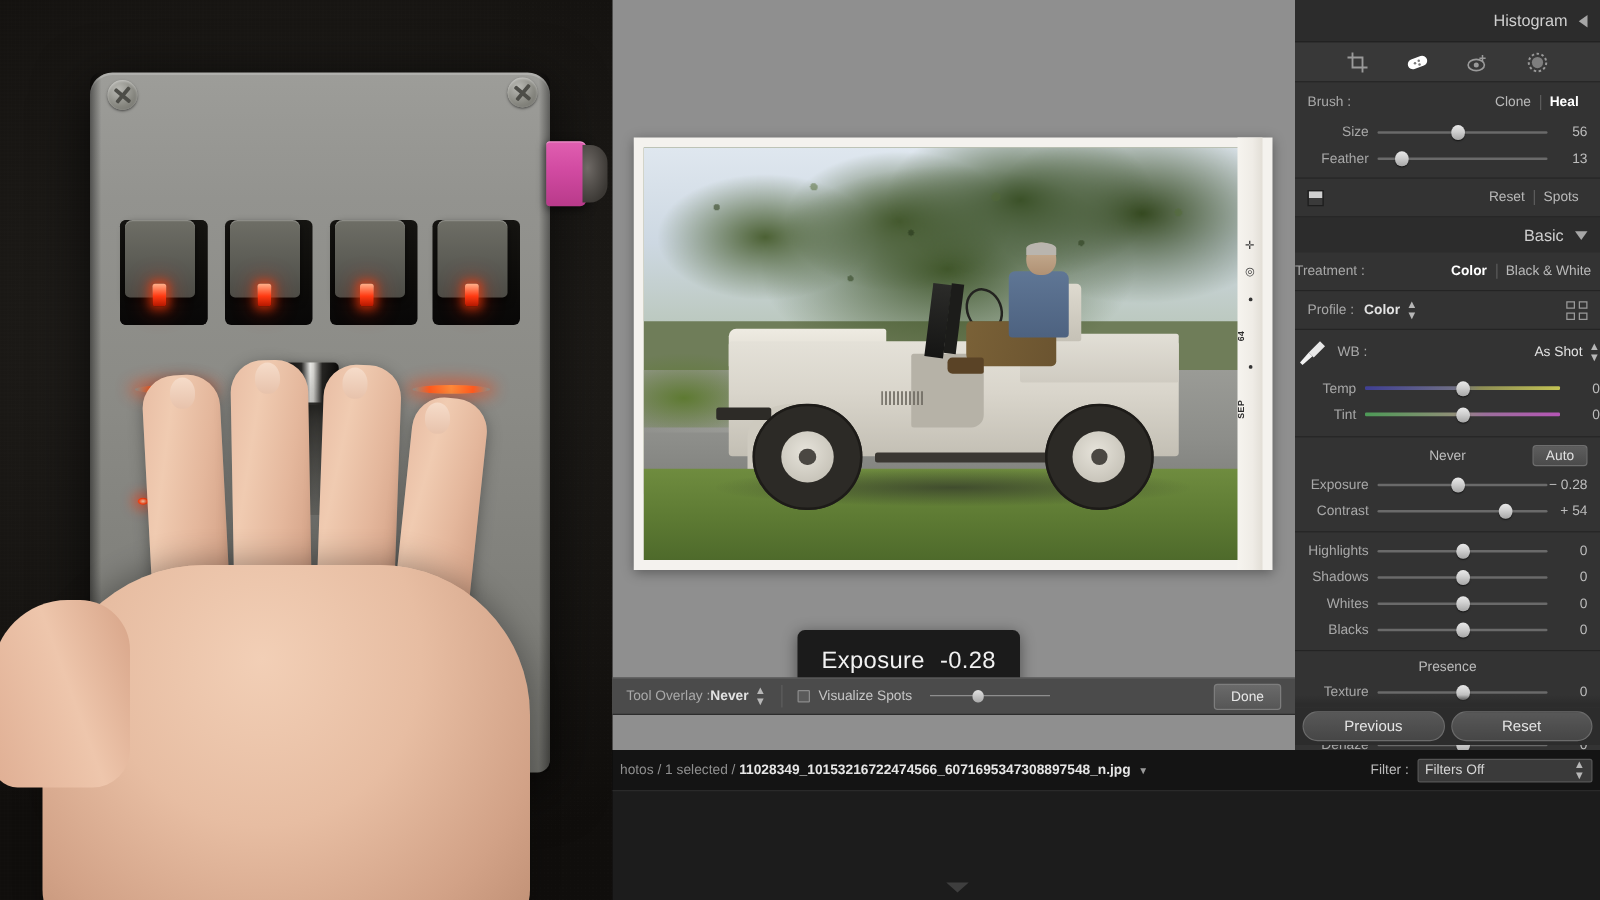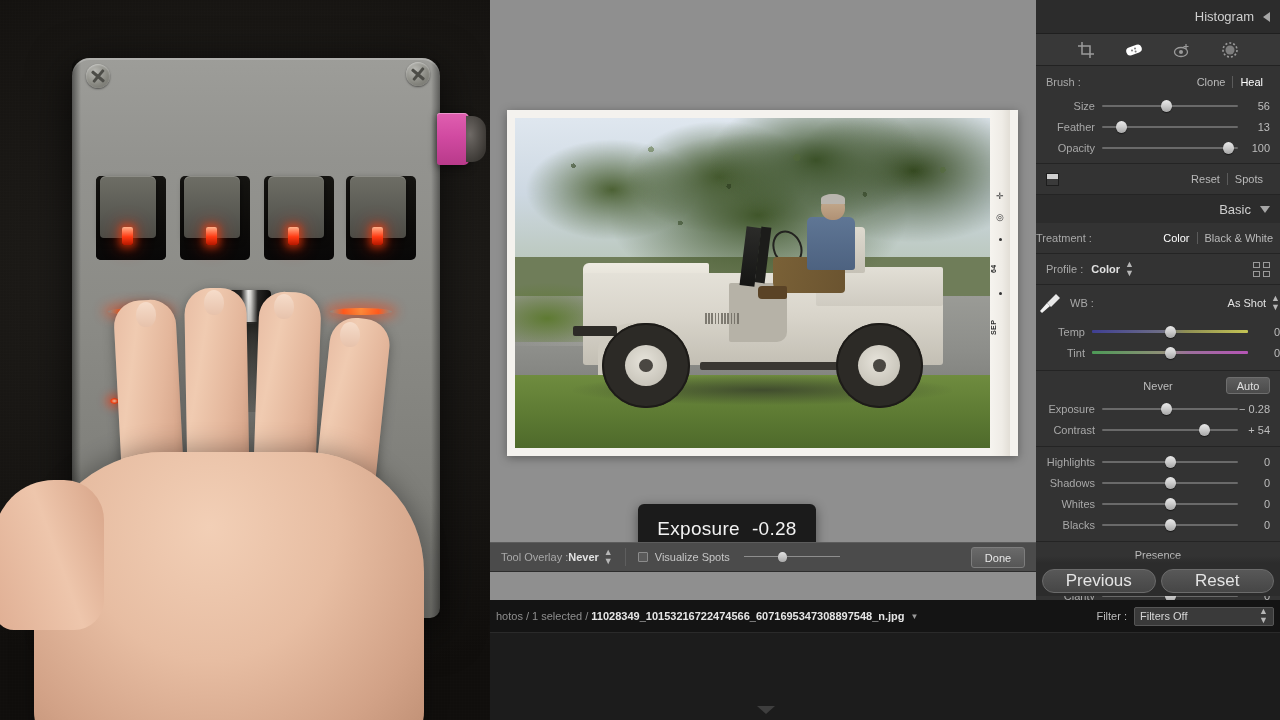--- a/index.html
+++ b/index.html
@@ -327,21 +327,21 @@
   .slider .knob {
     position:absolute; top:1px; width:11px; height:12px; margin-left:-5px;
     border-radius: 50% 50% 48% 48%;
     background: linear-gradient(180deg,#e9e9e9 0%, #cfcfcf 45%, #a6a6a6 100%);
     box-shadow: 0 1px 1px rgba(0,0,0,.5);
   }
   .brush-head { display:flex; align-items:center; height: 20px; margin-bottom: 5px; }
   .brush-head .lbl { color:#a8a8a8; }
   .brush-head .spacer { flex:1; }
   .seg { color:#b9b9b9; padding: 0 7px; }
-  .seg.active { color:#ffffff; font-weight: normal; }
+  .seg.active { color:#ffffff; font-weight: bold; }
   .seg-div { width:1px; height:12px; background:#5b5b5b; }
   .foot-row { display:flex; align-items:center; height: 22px; }
   .foot-row .spacer { flex:1; }
   .switch-ic { width:13px; height:13px; background: linear-gradient(180deg,#cfcfcf 0 50%, #3a3a3a 50% 100%); border:1px solid #1d1d1d; }
 
   .treatment-row { display:flex; align-items:center; height: 20px; }
   .treatment-row .spacer { flex:1; }
   .profile-row { display:flex; align-items:center; height: 20px; }
   .grid-ic { display:grid; grid-template-columns: 7px 7px; grid-gap:3px; }
   .grid-ic span { width:7px; height:6px; border:1px solid #9a9a9a; display:block; }
@@ -355,21 +355,21 @@
   }
   .center-lbl { flex:1; text-align:center; color:#bdbdbd; font-size:11px; }
 
   #panel-bottom-buttons {
     position: absolute; left: 0; top: 566px; width: 244px; height: 30px;
     display: flex; gap: 5px; padding: 3px 6px; background: #2c2c2c;
   }
   #panel-bottom-buttons > div {
     flex: 1; background: linear-gradient(180deg,#585858,#464646);
     border: 1px solid #6b6b6b; border-radius: 12px;
-    color: #e4e4e4; font-size: 17px;
+    color: #e4e4e4; font-size: 12px;
     display: flex; align-items: center; justify-content: center;
   }
   #filter-bar {
     position: absolute; left: 0; top: 600px; width: 244px; height: 32px;
     background: #141414; display:flex; align-items:center; justify-content:flex-end;
     padding-right: 6px; color:#bdbdbd; font-size: 11px; gap: 7px;
   }
   #filter-select {
     width: 140px; height: 19px; background:#3a3a3a; border:1px solid #565656; border-radius:2px;
     display:flex; align-items:center; padding: 0 5px; color:#d6d6d6; font-size:11px;
@@ -582,28 +582,20 @@
         <span class="value">56</span>
       </div>
       <div class="row">
         <span class="name">Feather</span>
         <span class="slider">
           <span class="track"></span>
           <span class="knob" style="left:14%"></span>
         </span>
         <span class="value">13</span>
       </div>
-      <div class="row">
-        <span class="name">Opacity</span>
-        <span class="slider">
-          <span class="track"></span>
-          <span class="knob" style="left:93%"></span>
-        </span>
-        <span class="value">100</span>
-      </div>
     </div>
 
     <div class="section" style="padding-top:4px;padding-bottom:4px;">
       <div class="foot-row">
         <span class="switch-ic"></span>
         <span class="spacer"></span>
         <span class="seg">Reset</span>
         <span class="seg-div"></span>
         <span class="seg">Spots</span>
       </div>

